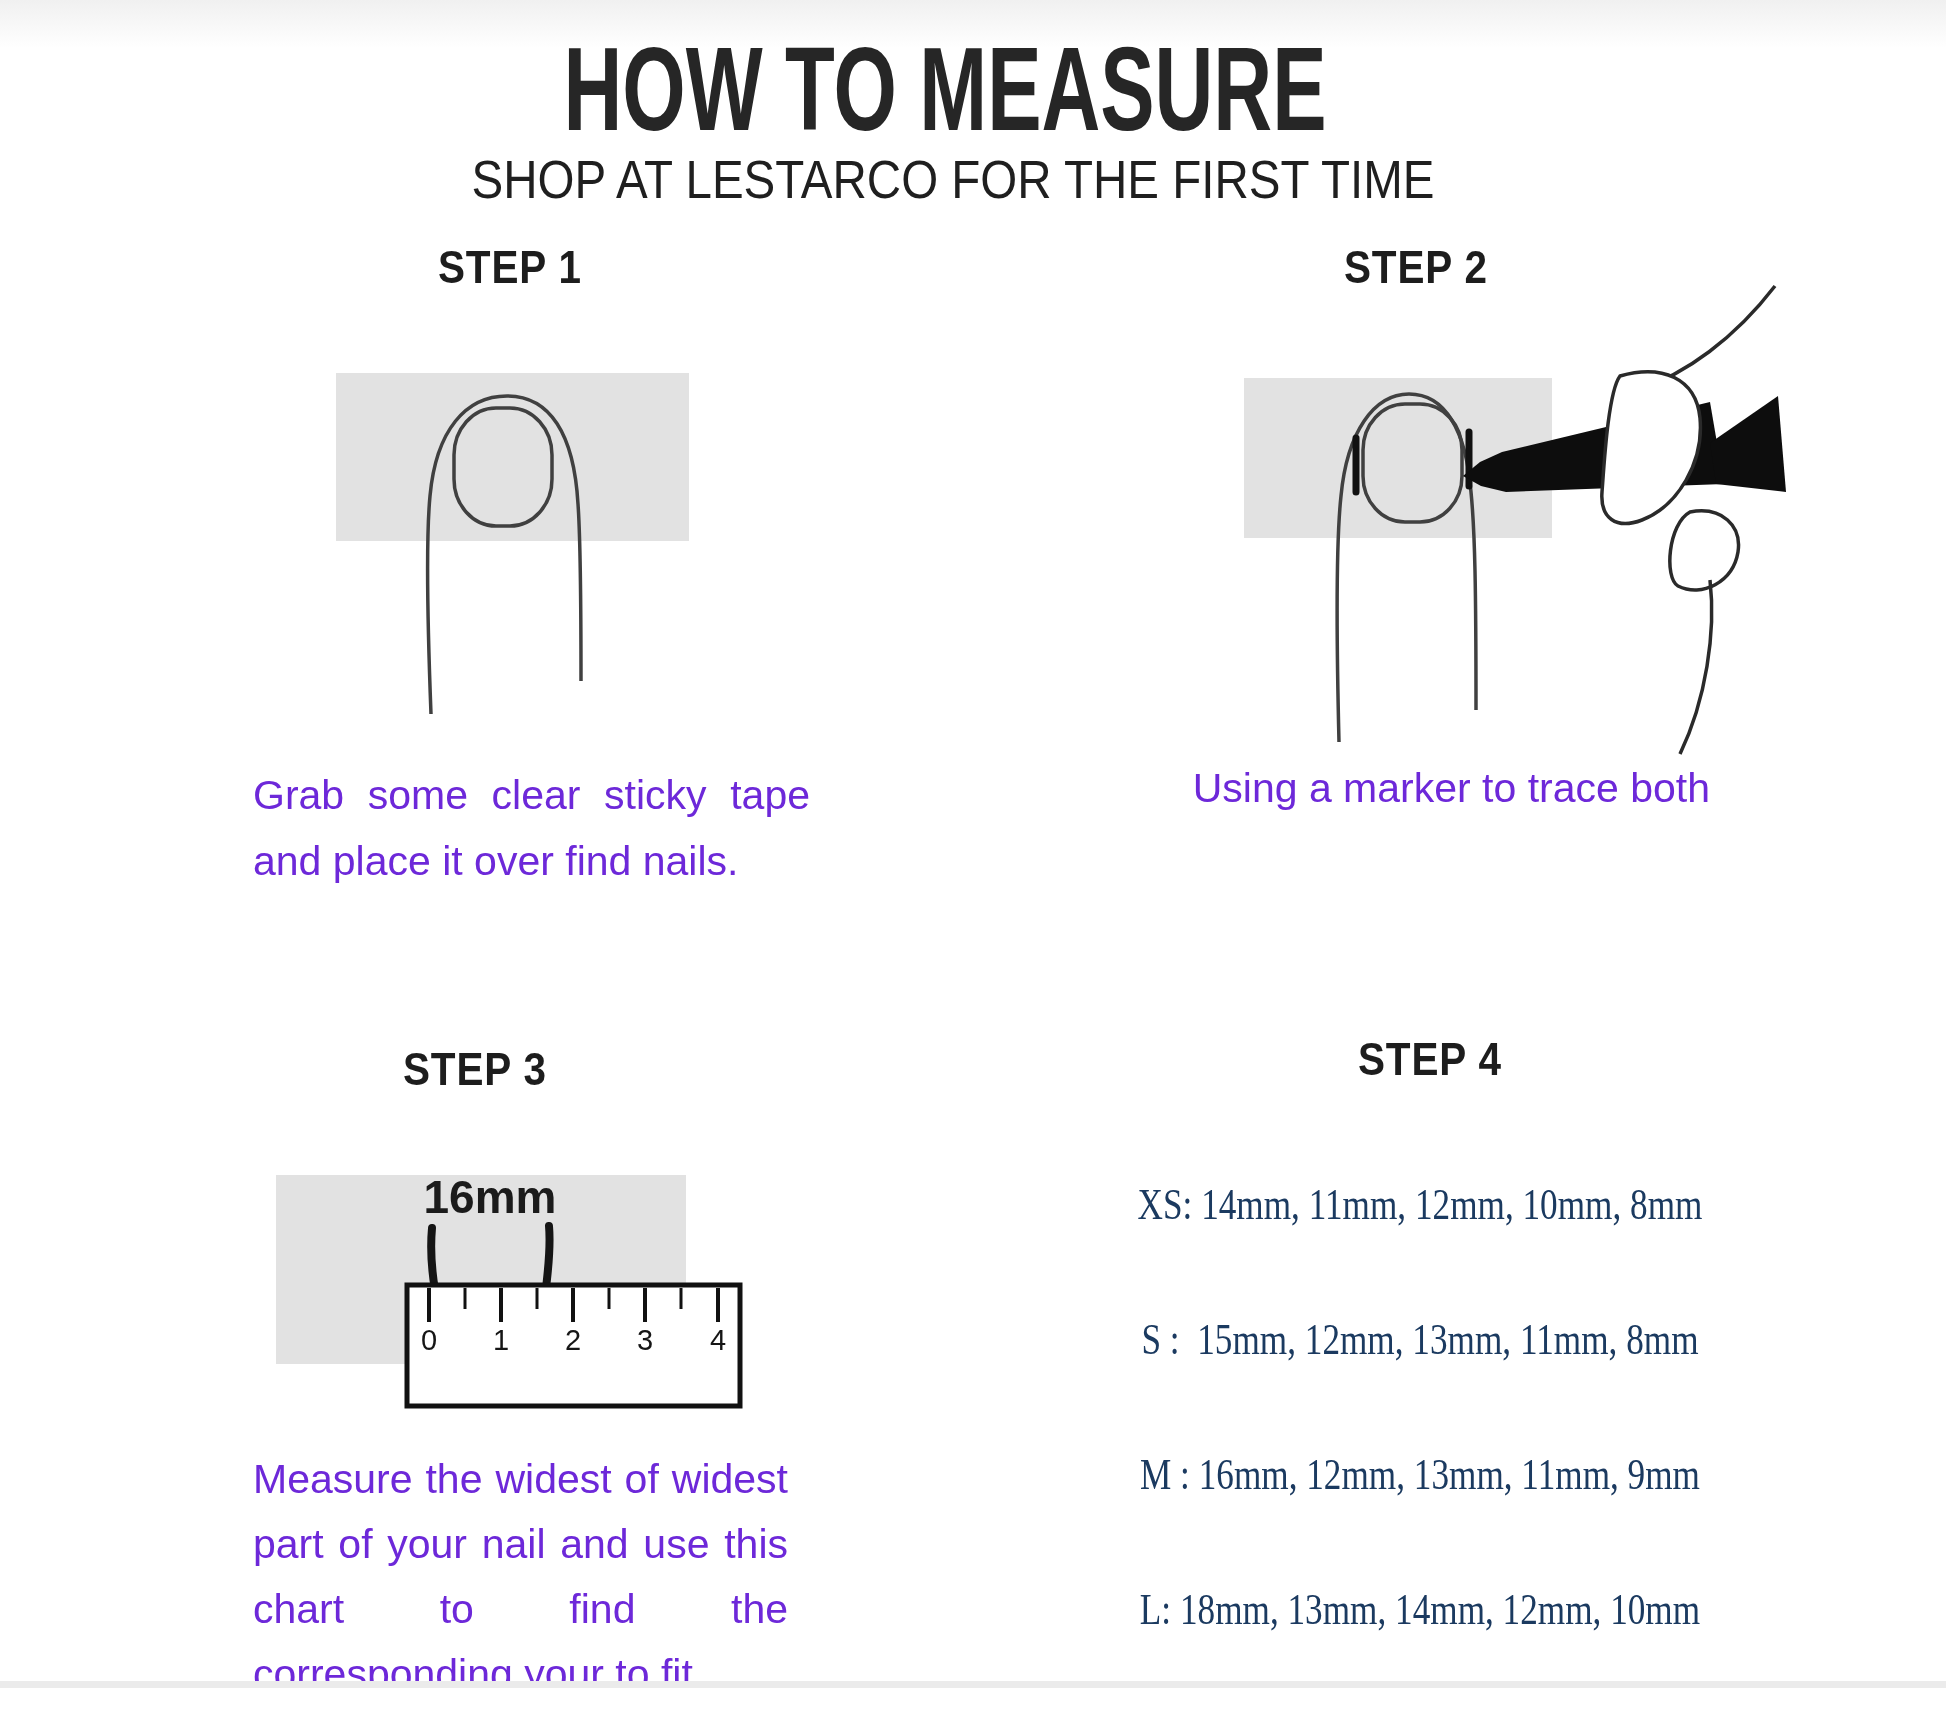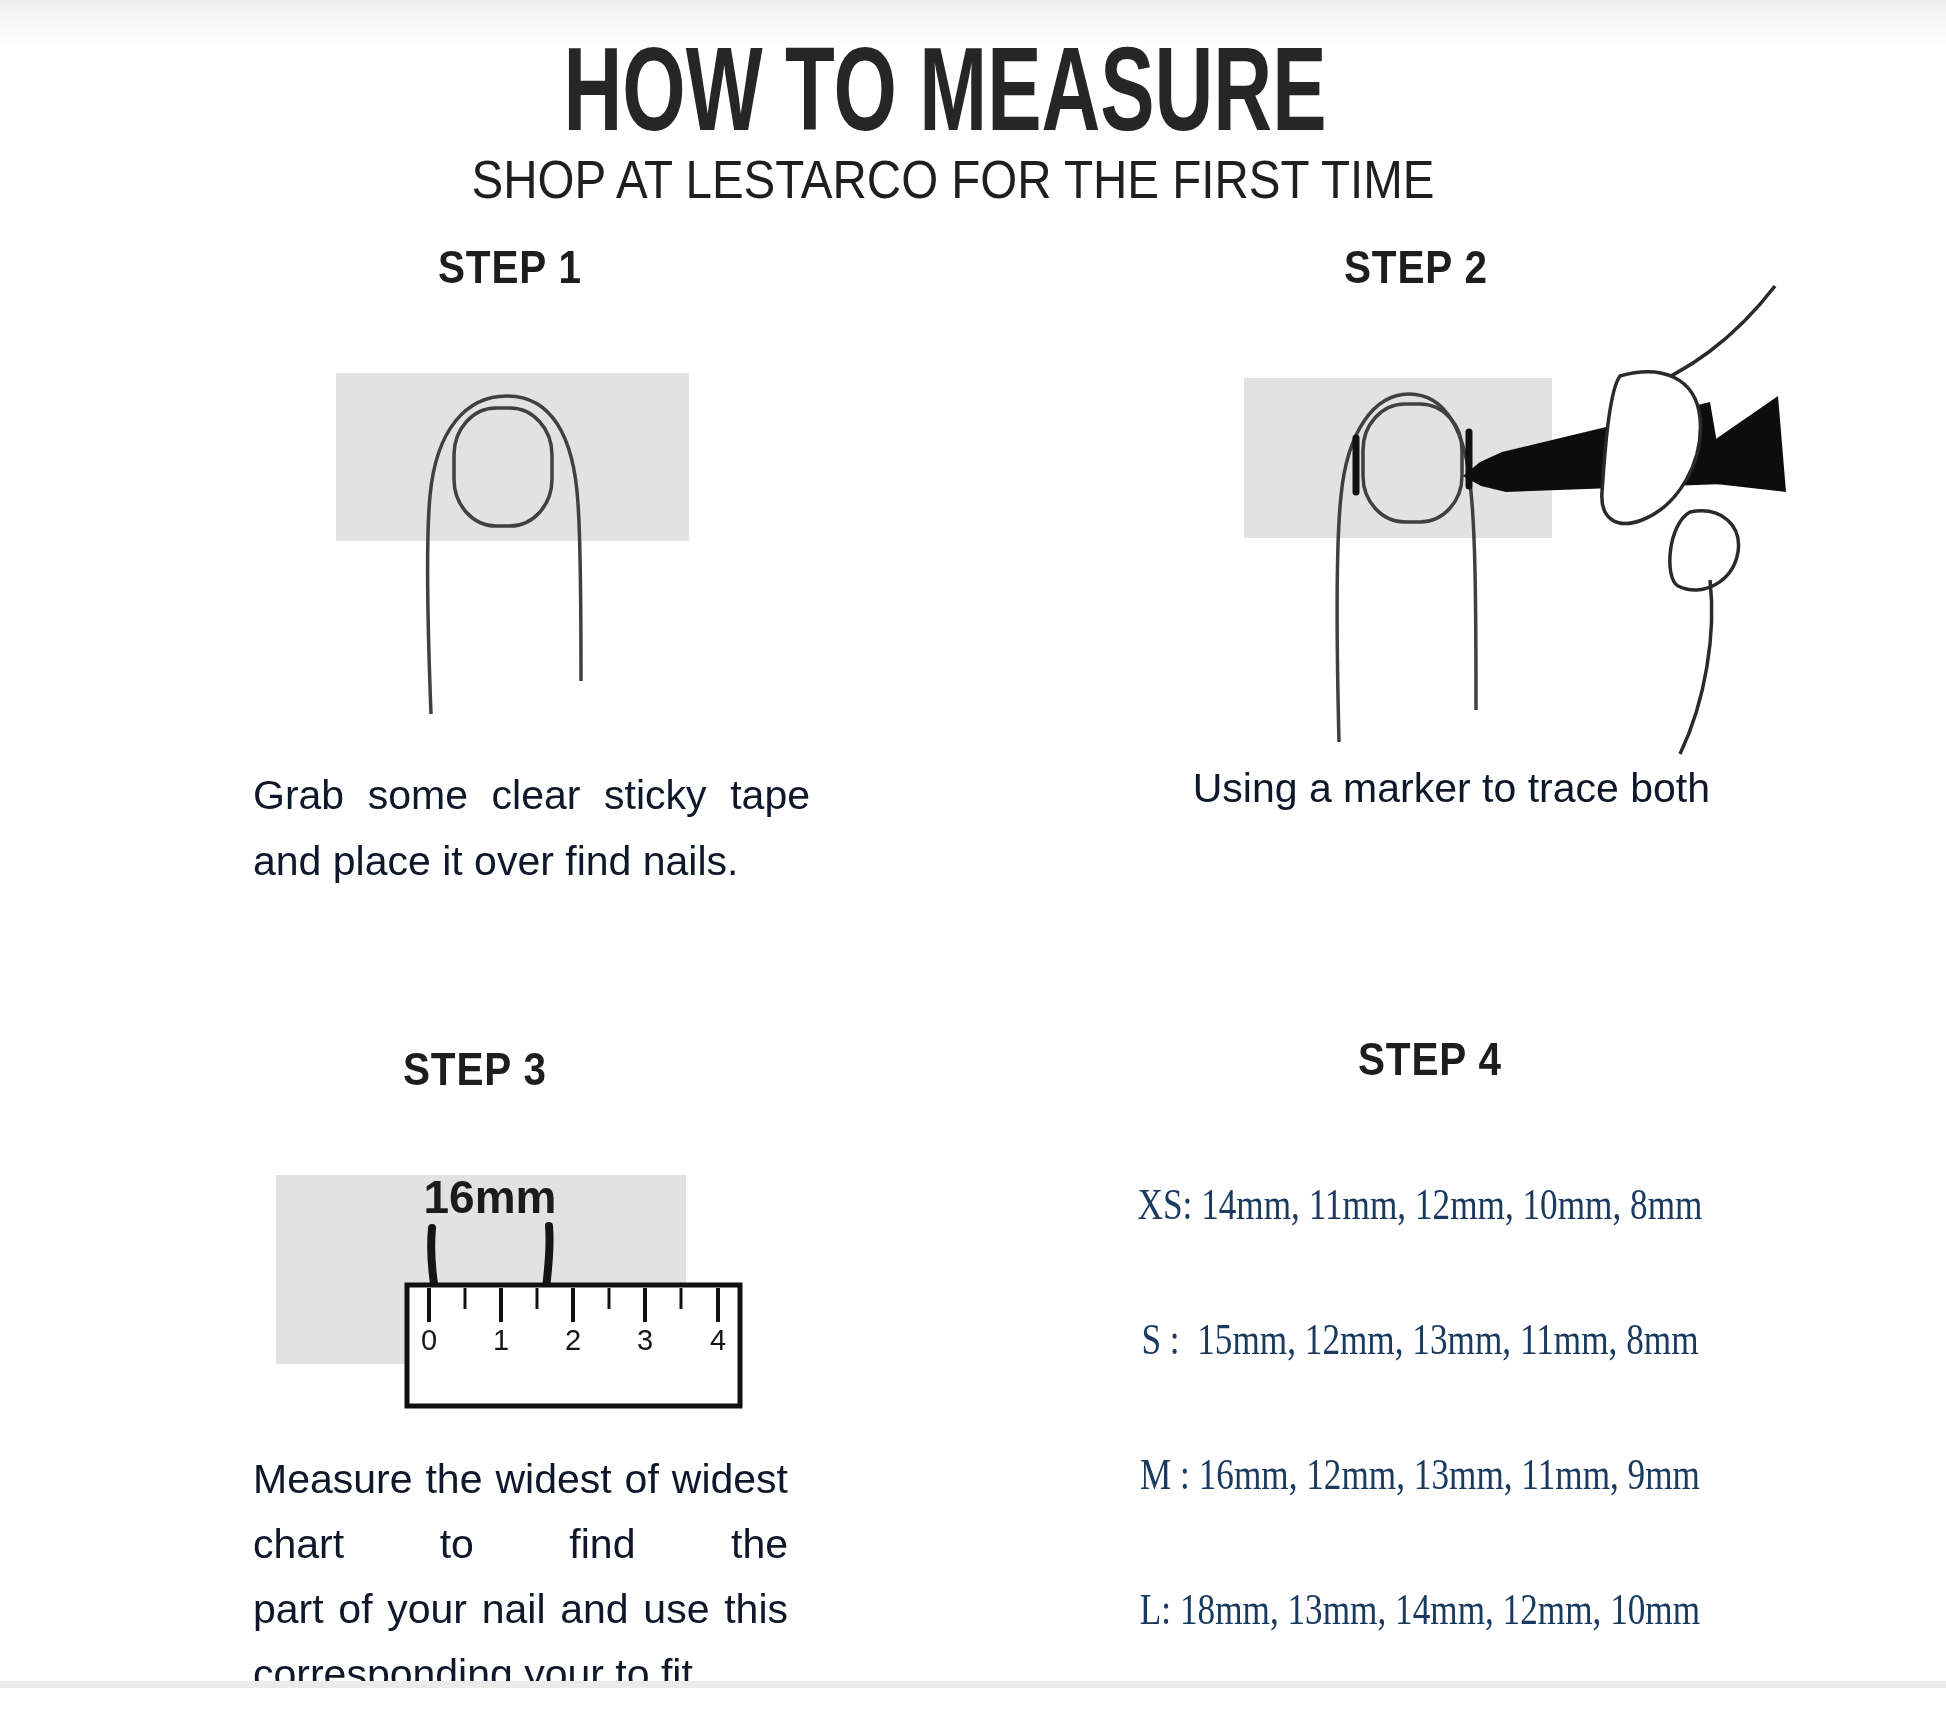--- a/index.html
+++ b/index.html
@@ -47,21 +47,21 @@
   #step3-heading { left: 325px;  top: 1042px; }
   #step4-heading { left: 1280px; top: 1032px; }
 
   .illus { position: absolute; }
   #step1-illus { left: 230px;  top: 280px;  }
   #step2-illus { left: 1150px; top: 280px;  }
   #step3-illus { left: 230px;  top: 1150px; }
 
   .caption {
     position: absolute;
-    font-size: 41px; color: #0f172a;
+    font-size: 41px; color: #6d28d9;
     line-height: 66px;
   }
   .caption .jline { text-align: justify; text-align-last: justify; }
   #step1-caption { left: 253px; top: 762px; width: 557px; }
   #step2-caption { left: 1170px; top: 755px; width: 540px; text-align: right; }
   #step3-caption { left: 253px; top: 1447px; width: 535px; line-height: 65px; }
 
   .size-list { position: absolute; left: 1060px; top: 1180px; width: 720px; font-family: Liberation Serif, serif; }
   .size-line {
     height: 50px; line-height: 50px; margin-bottom: 85px;
@@ -141,22 +141,22 @@
     <g>
       <text x="199" y="200" text-anchor="middle" class="ruler-num">0</text>
       <text x="271" y="200" text-anchor="middle" class="ruler-num">1</text>
       <text x="343" y="200" text-anchor="middle" class="ruler-num">2</text>
       <text x="415" y="200" text-anchor="middle" class="ruler-num">3</text>
       <text x="488" y="200" text-anchor="middle" class="ruler-num">4</text>
     </g>
   </svg>
   <div class="caption" id="step3-caption">
     <div class="jline">Measure the widest of widest</div>
+    <div class="jline">part of your nail and use this</div>
     <div class="jline">chart to find the</div>
-    <div class="jline">part of your nail and use this</div>
     <div>corresponding your to fit.</div>
   </div>
 
   <div class="step-heading" id="step4-heading">STEP 4</div>
   <div class="size-list">
     <div class="size-line">XS: 14mm, 11mm, 12mm, 10mm, 8mm</div>
     <div class="size-line">S :  15mm, 12mm, 13mm, 11mm, 8mm</div>
     <div class="size-line">M : 16mm, 12mm, 13mm, 11mm, 9mm</div>
     <div class="size-line">L: 18mm, 13mm, 14mm, 12mm, 10mm</div>
   </div>

